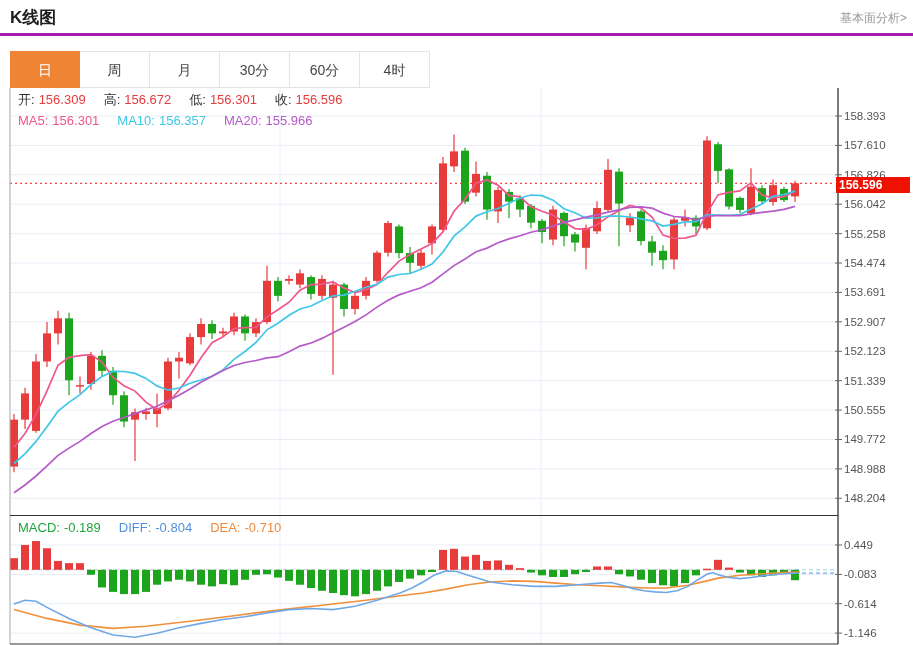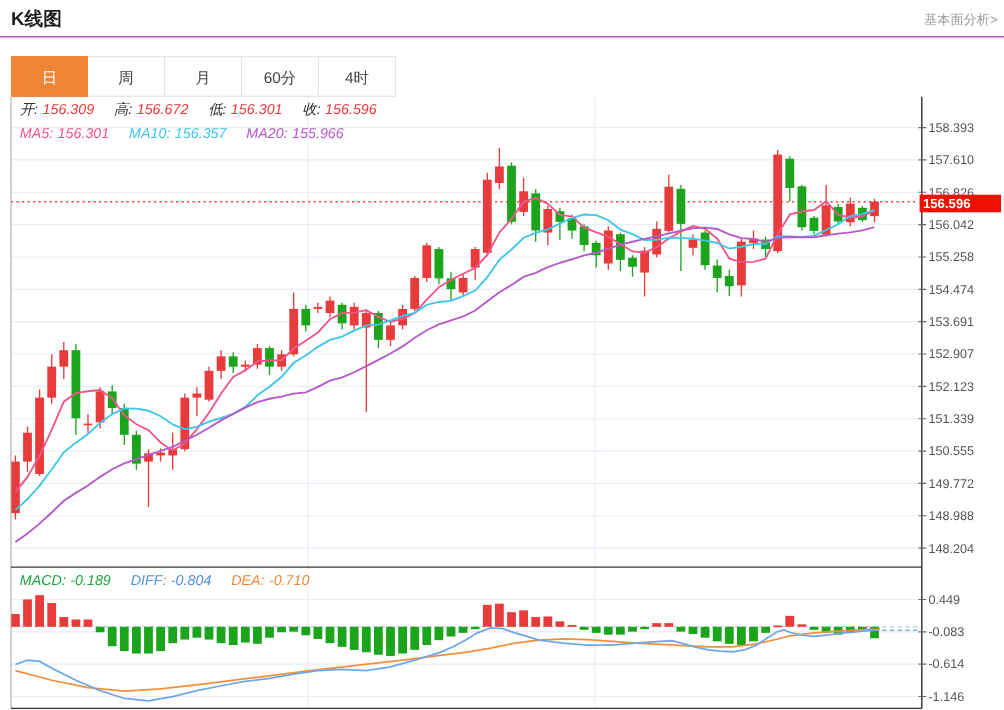--- a/index.html
+++ b/index.html
@@ -1,45 +1,46 @@
 <!DOCTYPE html>
 <html><head>
 <meta charset="utf-8">
 <style>
   html,body{margin:0;padding:0;background:#fff;}
   .page{position:relative;width:913px;height:645px;background:#fff;
         font-family:"Liberation Sans",sans-serif;overflow:hidden;}
-  .hdr{position:absolute;left:0;top:0;width:913px;height:33px;border-bottom:1px solid #a21caf;}
+  .hdr{position:absolute;left:0;top:0;width:913px;height:33px;border-bottom:3px solid #a21caf;}
   .hdr h1{position:absolute;left:10px;top:6px;margin:0;font-size:17px;color:#1e1e1e;font-weight:bold;}
   .hdr a{position:absolute;right:6px;top:10px;font-size:12px;color:#999;text-decoration:none;cursor:pointer;}
   .tabs{position:absolute;left:10px;top:51px;height:37px;display:flex;}
   .tab{width:70px;height:37px;line-height:37px;text-align:center;font-size:14px;color:#444;
        background:#fff;border:1px solid #e4e4e4;border-left:none;cursor:pointer;box-sizing:border-box;}
   .tab:first-child{border-left:1px solid #e4e4e4;}
   .tab.active{background:#ef8435;border-color:#ef8435;color:#fff;}
   svg{position:absolute;left:0;top:0;}
   .lg{position:absolute;font-size:13px;white-space:nowrap;}
   .lg span{margin-right:4px;}
-  .lg .it{margin-right:14px;font-style:italic;}
+  .lg .it{margin-right:14px;}
   .badge{position:absolute;left:836px;top:177px;width:71px;height:16px;background:#ee1100;
          color:#fff;font-size:12px;font-weight:bold;line-height:16px;text-align:left;padding-left:3px;}
 </style>
 </head>
 <body>
 
 <div class="page">
   <div class="hdr">
     <h1>K线图</h1>
     <a>基本面分析&gt;</a>
   </div>
 
   <div class="tabs">
       <div class="tab active">日</div>
       <div class="tab">周</div>
       <div class="tab">月</div>
+      <div class="tab">30分</div>
       <div class="tab">60分</div>
       <div class="tab">4时</div>
     </div>
 
   <div>
     <svg id="chart-svg" width="913" height="645">
         <line x1="10" y1="116" x2="835" y2="116" stroke="#e8eef6" stroke-width="1"></line>
         <line x1="10" y1="145.37815999999953" x2="835" y2="145.37815999999953" stroke="#e8eef6" stroke-width="1"></line>
         <line x1="10" y1="174.79384000000027" x2="835" y2="174.79384000000027" stroke="#e8eef6" stroke-width="1"></line>
         <line x1="10" y1="204.20951999999997" x2="835" y2="204.20951999999997" stroke="#e8eef6" stroke-width="1"></line>

